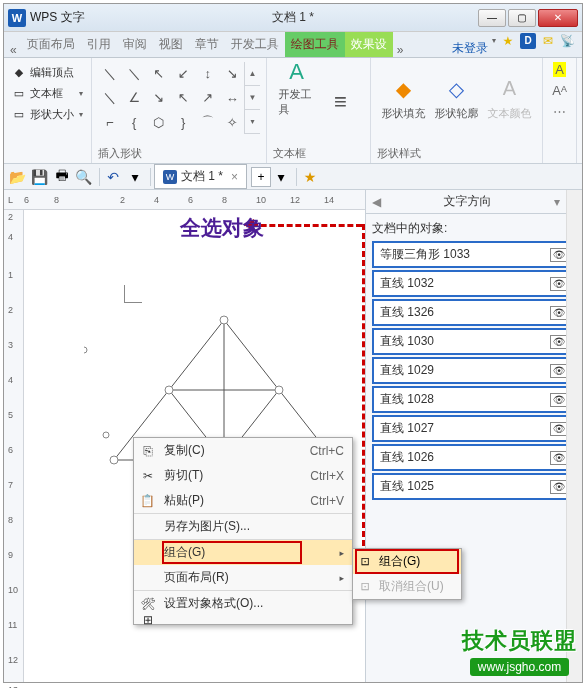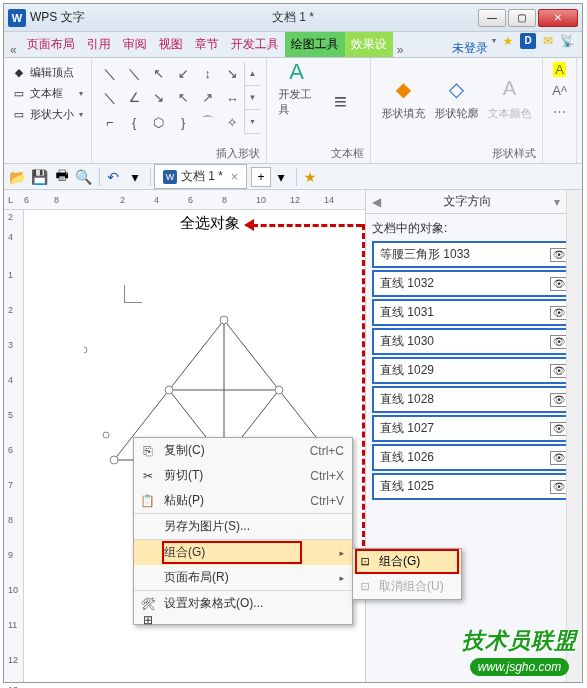--- a/index.html
+++ b/index.html
@@ -9,36 +9,36 @@
 
 .titlebar { height: 28px; background: linear-gradient(#e8f0f8,#d8e4f0); display: flex; align-items: center; padding: 0 4px; border-bottom: 1px solid #ccc; }
 .titlebar .app-icon { width: 18px; height: 18px; background: #1a5cb3; display: flex; align-items: center; justify-content: center; color: #fff; font-weight: bold; border-radius: 2px; font-size: 11px; margin-right: 4px; }
 .titlebar .app-name { font-size: 12px; color: #222; }
 .titlebar .doc-title { position: absolute; left: 50%; transform: translateX(-50%); font-size: 12px; color: #333; }
 .titlebar .win-controls { margin-left: auto; display: flex; gap: 2px; }
 .winbtn { width: 28px; height: 18px; border: 1px solid #aaa; background: linear-gradient(#fafafa,#e0e0e0); display: flex; align-items: center; justify-content: center; border-radius: 2px; font-size: 10px; }
 .winbtn.close { background: linear-gradient(#e88,#c33); border-color: #a22; color: #fff; width: 40px; }
 
 .tabs { height: 26px; background: #e8eef5; display: flex; align-items: flex-end; padding-left: 2px; border-bottom: 1px solid #c0c8d0; }
-.tab { padding: 4px 6px 4px 6px; font-size: 12px; color: #be185d; }
-.tab.active1 { background: #66cc66; color: #000000; }
+.tab { padding: 4px 6px 4px 6px; font-size: 12px; color: #737373; }
+.tab.active1 { background: #66cc66; color: #7f1d1d; }
 .tab.active2 { background: #99dd55; color: #fff; }
 .tab-arrow { padding: 0 4px; color: #666; }
 .tabs-right { margin-left: auto; display: flex; align-items: center; gap: 4px; padding-right: 6px; }
 .tabs-right .login-text { color: #1a5cb3; font-size: 12px; margin-top: 16px; }
 .tabs-right .dropdown-icon { color: #666; font-size: 8px; }
 .small-icon { width: 16px; height: 16px; display: flex; align-items: center; justify-content: center; font-size: 12px; }
 .icon-fav { color: #e6b800; }
 .icon-disk { background: #1a5cb3; color: #fff; font-weight: bold; border-radius: 2px; font-size: 10px; }
 .icon-mail { color: #e6b800; }
 .icon-sat { color: #888; }
 
 .ribbon { height: 106px; background: #f5f7fa; border-bottom: 1px solid #c8d0d8; display: flex; }
 .ribbon-group { border-right: 1px solid #d8dde5; padding: 4px 6px 2px 6px; display: flex; flex-direction: column; position: relative; }
-.ribbon-group-title { text-align: right; font-size: 11px; color: #666; margin-top: auto; padding-top: 2px; }
+.ribbon-group-title { text-align: left; font-size: 11px; color: #666; margin-top: auto; padding-top: 2px; }
 
 .grp-left { width: 88px; }
 .left-item { display: flex; align-items: center; gap: 4px; padding: 3px 2px; font-size: 11px; color: #333; }
 .left-icon { width: 14px; height: 14px; display: flex; align-items: center; justify-content: center; }
 .dd-arrow { margin-left: auto; font-size: 8px; color: #666; }
 
 .grp-shapes { width: 175px; }
 .shapes-row { height: 72px; display: flex; }
 .shape-grid { flex: 1; display: grid; grid-template-columns: repeat(6, 1fr); grid-template-rows: repeat(3, 1fr); gap: 1px; }
 .shape-cell { display: flex; align-items: center; justify-content: center; font-size: 13px; color: #555; }
@@ -69,21 +69,21 @@
 .tab-plus { width: 20px; height: 20px; border: 1px solid #b0b8c0; background: #fff; display: flex; align-items: center; justify-content: center; margin-left: 4px; }
 
 .main-area { display: flex; height: calc(100% - 28px - 26px - 106px - 26px); }
 .doc-area { width: 362px; border-right: 1px solid #c8d0d8; display: flex; flex-direction: column; position: relative; }
 .ruler-h { height: 20px; background: #f5f7fa; border-bottom: 1px solid #d0d4da; display: flex; align-items: center; font-size: 9px; color: #666; padding-left: 16px; position: relative; }
 .ruler-h span { position: absolute; }
 .ruler-v { width: 20px; background: #f5f7fa; border-right: 1px solid #d0d4da; position: absolute; left: 0; top: 20px; bottom: 0; }
 .ruler-v span { position: absolute; left: 4px; font-size: 9px; color: #666; }
 .canvas { position: absolute; left: 20px; top: 20px; right: 0; bottom: 0; background: #fff; }
 
-.annot-red { position: absolute; left: 180px; top: 214px; color: #000000; font-size: 15px; font-weight: normal; z-index: 5;}
+.annot-red { position: absolute; left: 180px; top: 214px; color: #4c1d95; font-size: 21px; font-weight: bold; z-index: 5;}
 .red-arrow-line { position: absolute; border-top: 3px dashed #c00; z-index: 4; }
 .red-arrow-head { position: absolute; width: 0; height: 0; z-index: 4; }
 
 .side-panel { flex: 1; background: #f5f7fa; display: flex; flex-direction: column; }
 .side-header { height: 24px; border-bottom: 1px solid #c8d0d8; display: flex; align-items: center; padding: 0 6px; font-size: 12px; color: #333; }
 .side-header .lbl { flex: 1; text-align: center; }
 .side-header .close { color: #666; }
 .side-body { flex: 1; padding: 6px; overflow: auto; }
 .side-body-title { font-size: 12px; color: #333; margin-bottom: 4px; }
 .obj-item { border: 2px solid #2a6bc8; background: #fff; padding: 3px 6px; margin-bottom: 2px; display: flex; align-items: center; font-size: 12px; color: #333; }
@@ -98,23 +98,23 @@
 .cm-item.highlight { background: #ffe9b3; }
 .cm-item .red-box { position: absolute; left: 28px; right: 50px; top: 1px; bottom: 1px; border: 2px solid #c00; pointer-events: none; }
 
 .submenu { position: absolute; left: 352px; top: 548px; width: 110px; background: #f8f8f8; border: 1px solid #a8a8a8; box-shadow: 2px 2px 5px rgba(0,0,0,.3); z-index: 21; }
 .sub-item { display: flex; align-items: center; padding: 4px 6px 4px 26px; font-size: 12px; position: relative; }
 .sub-item.highlight { background: #ffe9b3; }
 .sub-item.disabled { color: #aaa; }
 .sub-item .sub-icon { position: absolute; left: 4px; width: 16px; height: 16px; display: flex; align-items: center; justify-content: center; font-size: 11px; }
 .sub-item .red-box2 { position: absolute; left: 2px; right: 2px; top: 0; bottom: 0; border: 2px solid #c00; pointer-events: none; }
 
-.watermark { position: absolute; right: 10px; bottom: 12px; text-align: center; z-index: 30; font-style: italic; }
+.watermark { position: absolute; right: 10px; bottom: 12px; text-align: center; z-index: 30; }
 .watermark .wm-title { font-size: 22px; font-weight: 900; color: #1a9a1a; text-shadow: 1px 1px 0 #fff, -1px -1px 0 #fff; letter-spacing: 1px; }
-.watermark .wm-url { background: #1a9a1a; color: #fff; font-size: 12px; padding: 2px 8px; border-radius: 9px; margin-top: 2px; display: inline-block; }
+.watermark .wm-url { background: #1a9a1a; color: #fff; font-size: 12px; padding: 2px 8px; border-radius: 3px; margin-top: 2px; display: inline-block; }
 
 svg.triangle { position: absolute; left: 60px; top: 100px; }
 .corner-mark { position: absolute; left: 100px; top: 75px; width: 18px; height: 18px; border-left: 1px solid #888; border-bottom: 1px solid #888; }
 .scrollbar-side { position: absolute; right: 0; top: 186px; bottom: 0; width: 16px; background: #f0f0f0; border-left: 1px solid #ddd; }
 </style>
 </head>
 <body>
 
 <div class="window">
   <div class="titlebar">
@@ -325,21 +325,21 @@
         <div id="obj-list">
             <div class="obj-item">
               <span>等腰三角形 1033</span>
               <span class="eye">👁</span>
             </div>
             <div class="obj-item">
               <span>直线 1032</span>
               <span class="eye">👁</span>
             </div>
             <div class="obj-item">
-              <span>直线 1031</span>
+              <span>直线 1326</span>
               <span class="eye">👁</span>
             </div>
             <div class="obj-item">
               <span>直线 1030</span>
               <span class="eye">👁</span>
             </div>
             <div class="obj-item">
               <span>直线 1029</span>
               <span class="eye">👁</span>
             </div>

